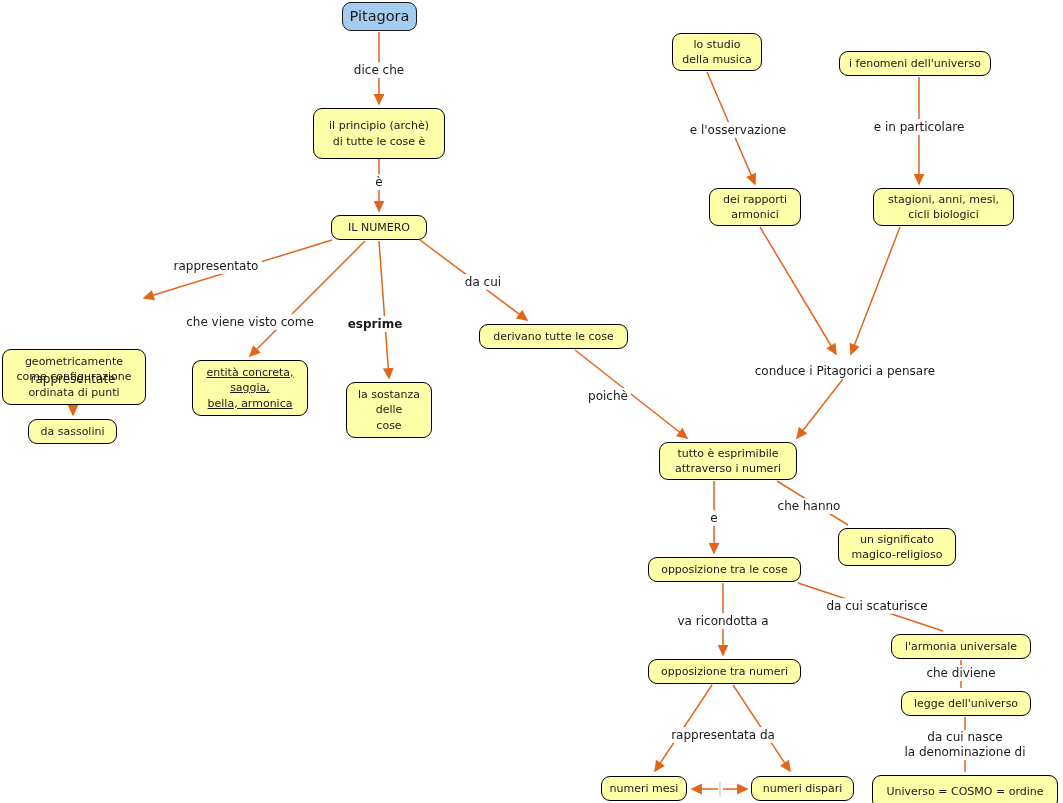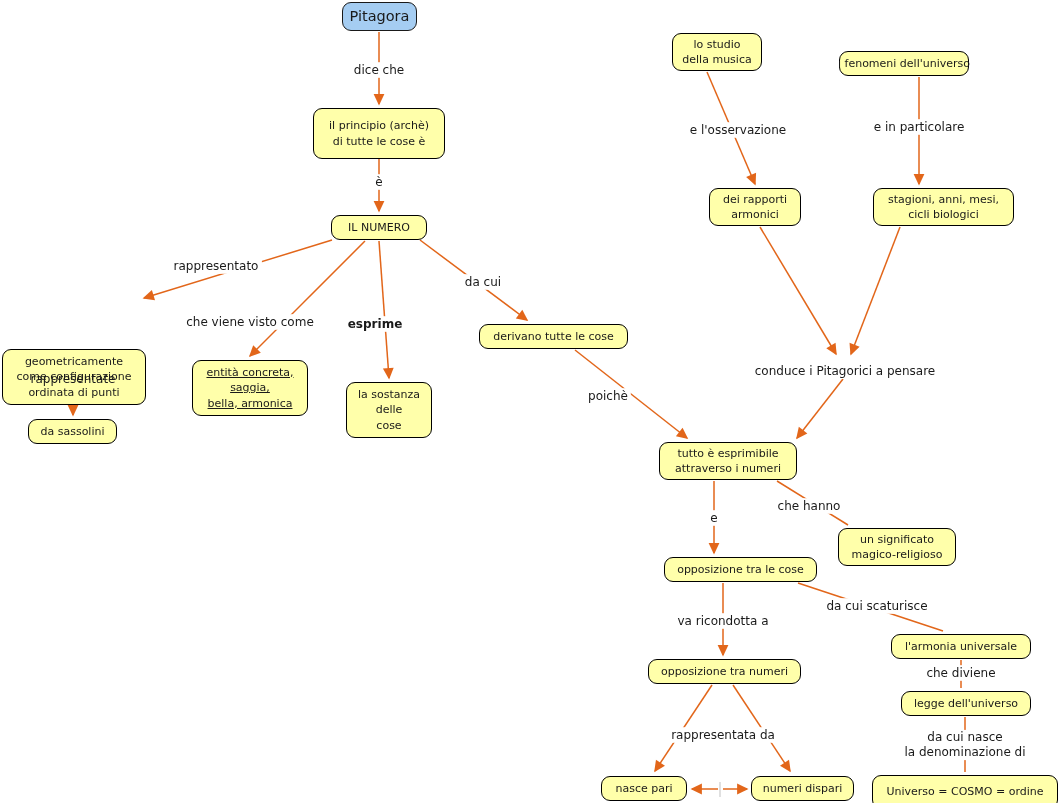--- a/index.html
+++ b/index.html
@@ -145,30 +145,30 @@
       <div class="node" style="left: 28px; top: 419px; width: 89px; height: 25px;">da sassolini</div>
       <div class="node" style="left: 192px; top: 360px; width: 116px; height: 56px; text-decoration: underline;">entità concreta,
 saggia,
 bella, armonica</div>
       <div class="node" style="left: 346px; top: 382px; width: 86px; height: 56px;">la sostanza
 delle
 cose</div>
       <div class="node" style="left: 479px; top: 324px; width: 149px; height: 25px;">derivano tutte le cose</div>
       <div class="node" style="left: 672px; top: 33px; width: 90px; height: 38px;">lo studio
 della musica</div>
-      <div class="node" style="left: 839px; top: 51px; width: 130px; height: 25px;">i fenomeni dell'universo</div>
+      <div class="node" style="left: 839px; top: 51px; width: 152px; height: 25px;">i fenomeni dell'universo</div>
       <div class="node" style="left: 709px; top: 188px; width: 92px; height: 38px;">dei rapporti
 armonici</div>
       <div class="node" style="left: 849px; top: 188px; width: 141px; height: 38px; margin-left: 24px;">stagioni, anni, mesi,
 cicli biologici</div>
       <div class="node" style="left: 659px; top: 442px; width: 138px; height: 38px;">tutto è esprimibile
 attraverso i numeri</div>
       <div class="node" style="left: 838px; top: 528px; width: 118px; height: 38px;">un significato
 magico-religioso</div>
-      <div class="node" style="left: 664px; top: 557px; width: 153px; height: 25px;">opposizione tra le cose</div>
+      <div class="node" style="left: 648px; top: 557px; width: 153px; height: 25px;">opposizione tra le cose</div>
       <div class="node" style="left: 891px; top: 634px; width: 140px; height: 25px;">l'armonia universale</div>
       <div class="node" style="left: 648px; top: 659px; width: 153px; height: 25px;">opposizione tra numeri</div>
       <div class="node" style="left: 901px; top: 691px; width: 130px; height: 25px;">legge dell'universo</div>
-      <div class="node" style="left: 601px; top: 776px; width: 86px; height: 25px;">nasce pari</div>
+      <div class="node" style="left: 601px; top: 776px; width: 86px; height: 25px;">numeri mesi</div>
       <div class="node" style="left: 751px; top: 776px; width: 103px; height: 25px;">numeri dispari</div>
       <div class="node" style="left: 872px; top: 775px; width: 186px; height: 34px;">Universo = COSMO = ordine</div>
     </div>
 </div>
 
 </body></html>

